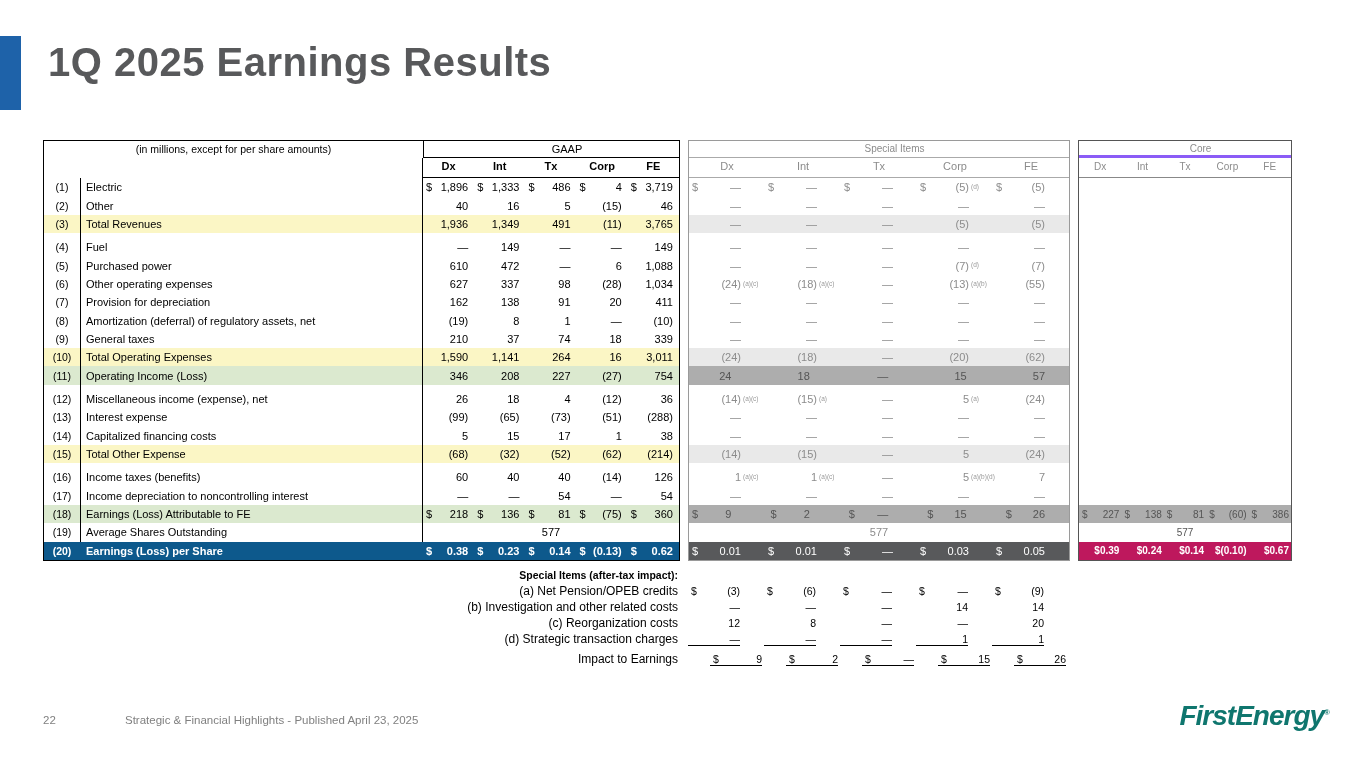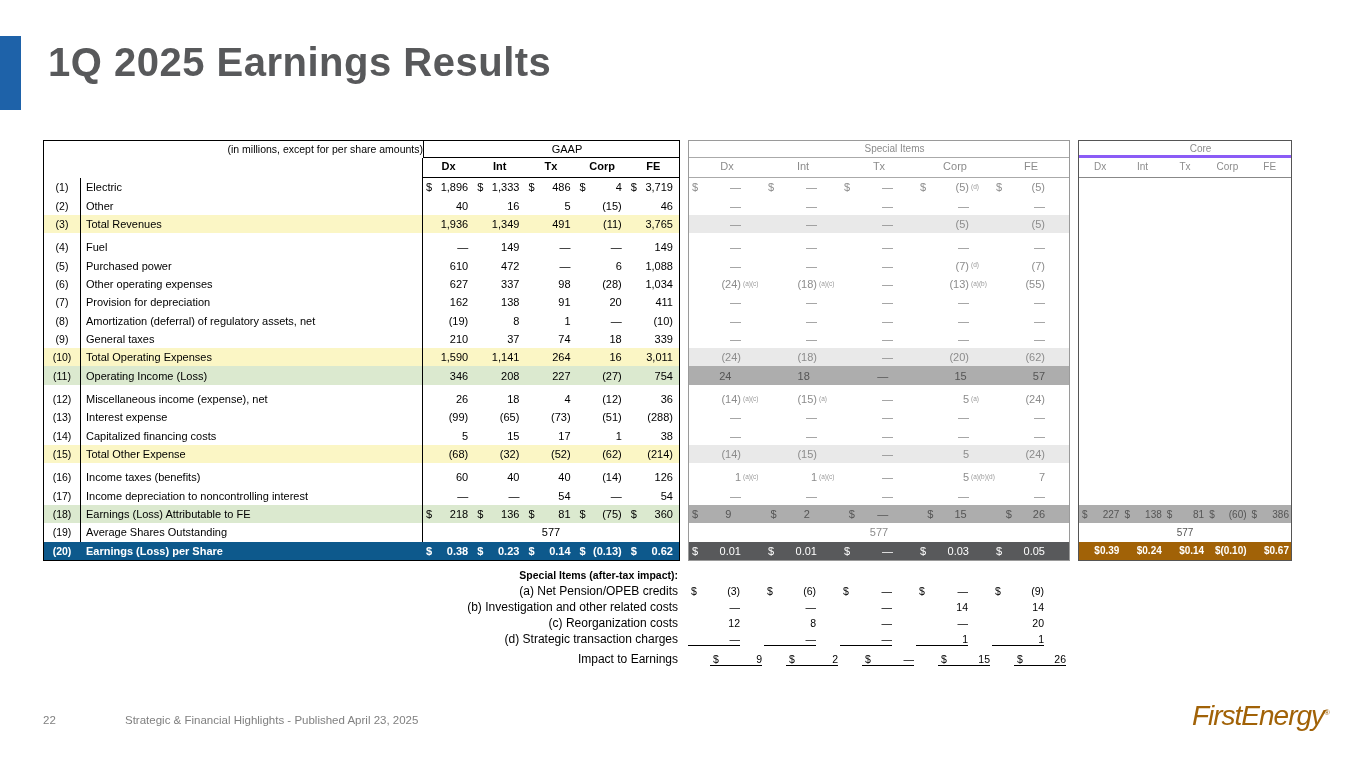--- a/index.html
+++ b/index.html
@@ -17,21 +17,21 @@
   }
 
   
   .tables { position:absolute; left:43px; top:140px; display:flex; }
   .block { display:flex; flex-direction:column; overflow:hidden; }
   .block1 { width:637px; border:1px solid #000; }
   .block2 { width:382px; border:1px solid #9a9a9a; margin-left:8px; }
   .block3 { width:214px; border:1px solid #555; margin-left:8px; }
 
   .hdr1 { display:flex; height:17px; flex:0 0 auto; }
-  .hdr-left { width:379px; text-align:right; font-size:10.5px; line-height:17px; }
+  .hdr-left { width:379px; text-align:center; font-size:10.5px; line-height:17px; }
   .hdr-title { flex:1; text-align:center; line-height:16px;padding-left:31px; }
   .hdr-title.g { border-left:1px solid #000; border-bottom:1px solid #000; font-size:11px; color:#000; }
   .hdr-title.s { border-bottom:1px solid #aaa; font-size:10px; color:#8c8c8c; }
   .hdr-title.c { border-bottom:3px solid #8b5cf6; font-size:10px; color:#8c8c8c; }
 
   .hdr2 { display:flex; height:20px; flex:0 0 auto; align-items:flex-end; }
   .hdr-spacer { width:379px; align-self:stretch; border-right:1px solid #000; }
   .colhdr { text-align:center; font-size:11px; padding-bottom:5px;margin-top:12px; }
   .colhdr.g-col { width:51.2px; border-bottom:1px solid #000; font-weight:bold; }
   .colhdr.s-col { width:76px; border-bottom:1px solid #aaa; color:#8c8c8c; }
@@ -65,37 +65,37 @@
   .g-green  { background:#DBE9CF; }
   .g-blue   { background:#0D598C; color:#fff; font-weight:bold; }
   .g-blue .numcol, .g-blue .lblcol { border-right-color:#0D598C; }
 
   .block2 .body { color:#8c8c8c; }
   .s-light { background:#E9E9E9; }
   .s-mid   { background:#ADADAD; color:#555;gap:12px; }
   .s-dark  { background:#58595B; color:#fff; }
 
   .c-mid  { background:#ADADAD; color:#555; }
-  .c-blue { background:#a16207; color:#fff; font-weight:bold; font-size:9.5px; }
+  .c-blue { background:#be185d; color:#fff; font-weight:bold; font-size:9.5px; }
 
   
   .footnotes { position:absolute; left:43px; top:567px; }
   .fn-row { display:flex; height:16px; align-items:center; }
   .fn-label { width:637px; text-align:right; font-size:12px; padding-right:2px; }
   .fn-title-row .fn-label { font-weight:bold; font-size:10.5px; }
   .fn-vals { display:flex; margin-left:8px; width:382px; }
   .fn-cell { width:76px; display:flex; align-items:center; font-size:10.5px; }
   .fn-cell.underline .vwrap { border-bottom:1px solid #000; }
   .fn-impact { margin-top:4px;gap:22px; }
 
   
   .page-num { position:absolute; left:43px; top:714px; font-size:11.5px; color:#808080; }
   .footer-caption { position:absolute; left:125px; top:714px; font-size:11.5px; color:#808080; }
-  .logo { position:absolute; right:35px; top:700px; font-size:28px; font-weight:normal;
-          font-style:italic; color:#a16207; letter-spacing:-1px; }
+  .logo { position:absolute; right:35px; top:700px; font-size:28px; font-weight:bold;
+          font-style:italic; color:#0f766e; letter-spacing:-1px; }
   .logo sup { font-size:8px; font-style:normal; letter-spacing:0; }
 </style>
 </head>
 <body>
 
 <div class="title-bar"></div>
 <h1 class="page-title">1Q 2025 Earnings Results</h1>
 
 <div class="tables">
 

